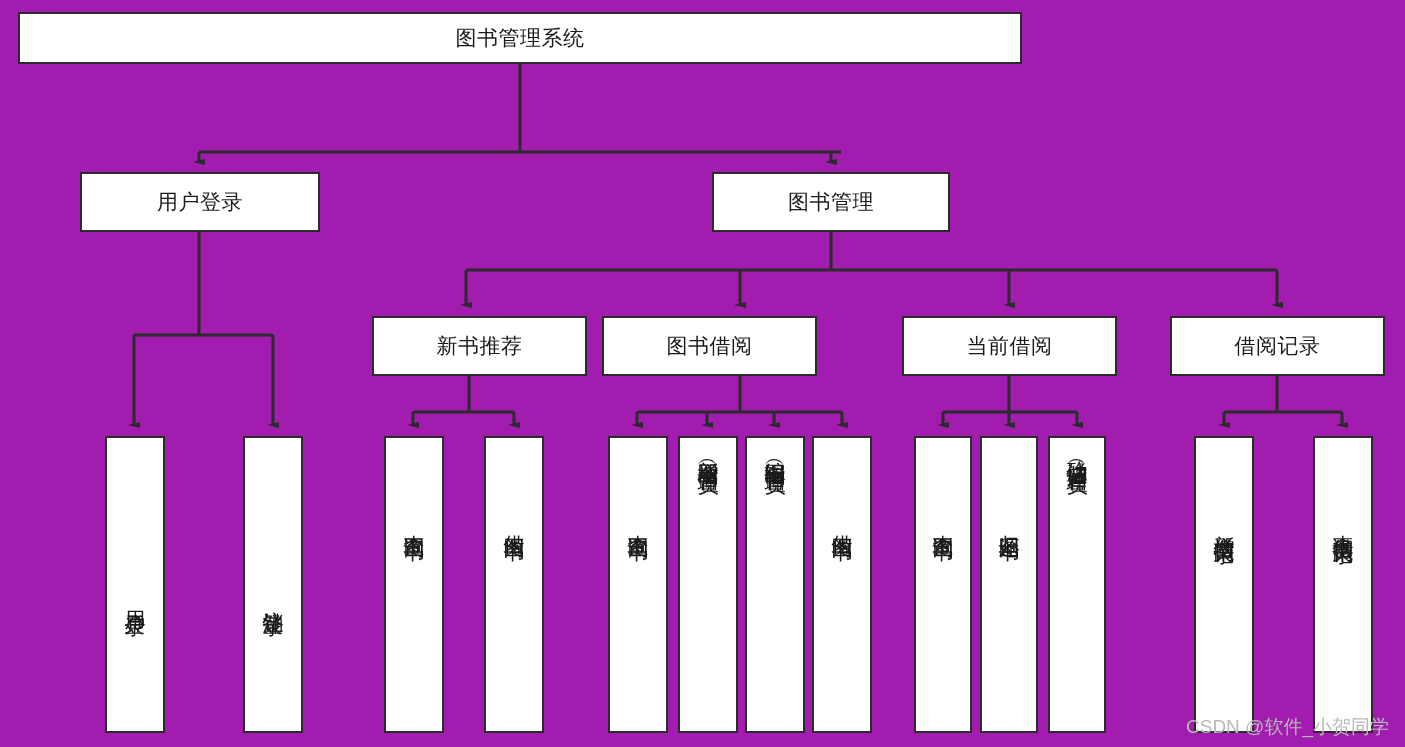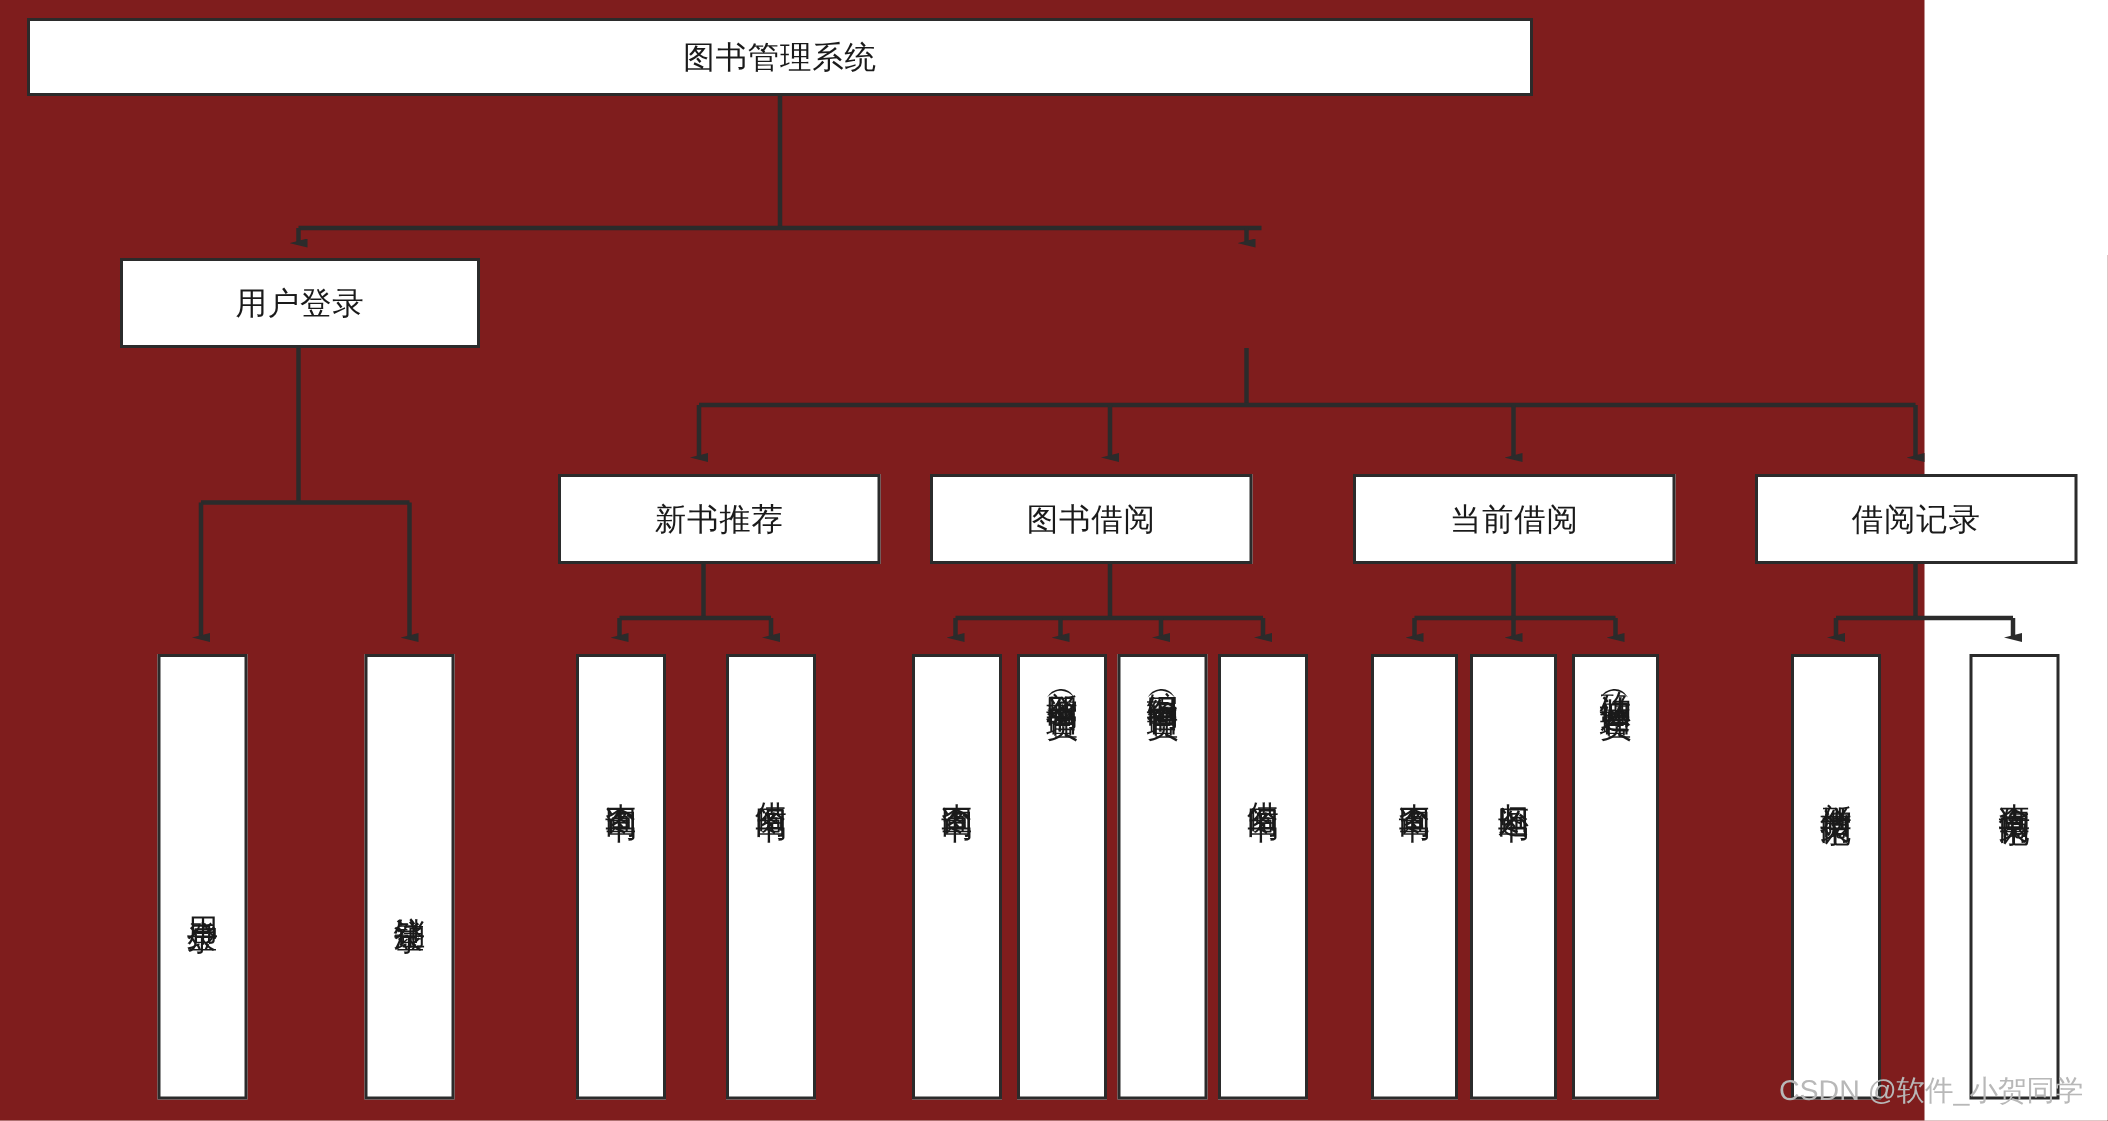--- a/index.html
+++ b/index.html
@@ -9,23 +9,23 @@
     background: #ffffff;
   }
   body {
     width: 1405px;
     height: 747px;
     font-family: "DejaVu Sans", "Liberation Sans", sans-serif;
     overflow: hidden;
   }
   #diagram-root {
     position: relative;
-    width: 1283px;
+    width: 1405px;
     height: 747px;
-    background: #7f1d1d;
+    background: #a21caf;
   }
   svg.connectors {
     position: absolute;
     left: 0;
     top: 0;
     width: 1405px;
     height: 747px;
     pointer-events: none;
   }
   .node {
@@ -137,25 +137,28 @@
     </g>
   </svg>
 
   <div class="node root horizontal" style="left:18px; top:12px; width:1004px; height:52px;">
     <span class="node-label">图书管理系统</span>
   </div>
 
   <div class="node horizontal" style="left:80px; top:172px; width:240px; height:60px;">
     <span class="node-label">用户登录</span>
   </div>
+  <div class="node horizontal" style="left:712px; top:172px; width:238px; height:60px;">
+    <span class="node-label">图书管理</span>
+  </div>
 
   <div class="node horizontal" style="left:372px; top:316px; width:215px; height:60px;">
     <span class="node-label">新书推荐</span>
   </div>
-  <div class="node horizontal" style="left:620px; top:316px; width:215px; height:60px;">
+  <div class="node horizontal" style="left:602px; top:316px; width:215px; height:60px;">
     <span class="node-label">图书借阅</span>
   </div>
   <div class="node horizontal" style="left:1170px; top:316px; width:215px; height:60px;">
     <span class="node-label">借阅记录</span>
   </div>
   <div class="node horizontal" style="left:902px; top:316px; width:215px; height:60px;">
     <span class="node-label">当前借阅</span>
   </div>
 
   <div class="node vertical low" style="left:105px; top:436px; width:60px; height:297px;">

